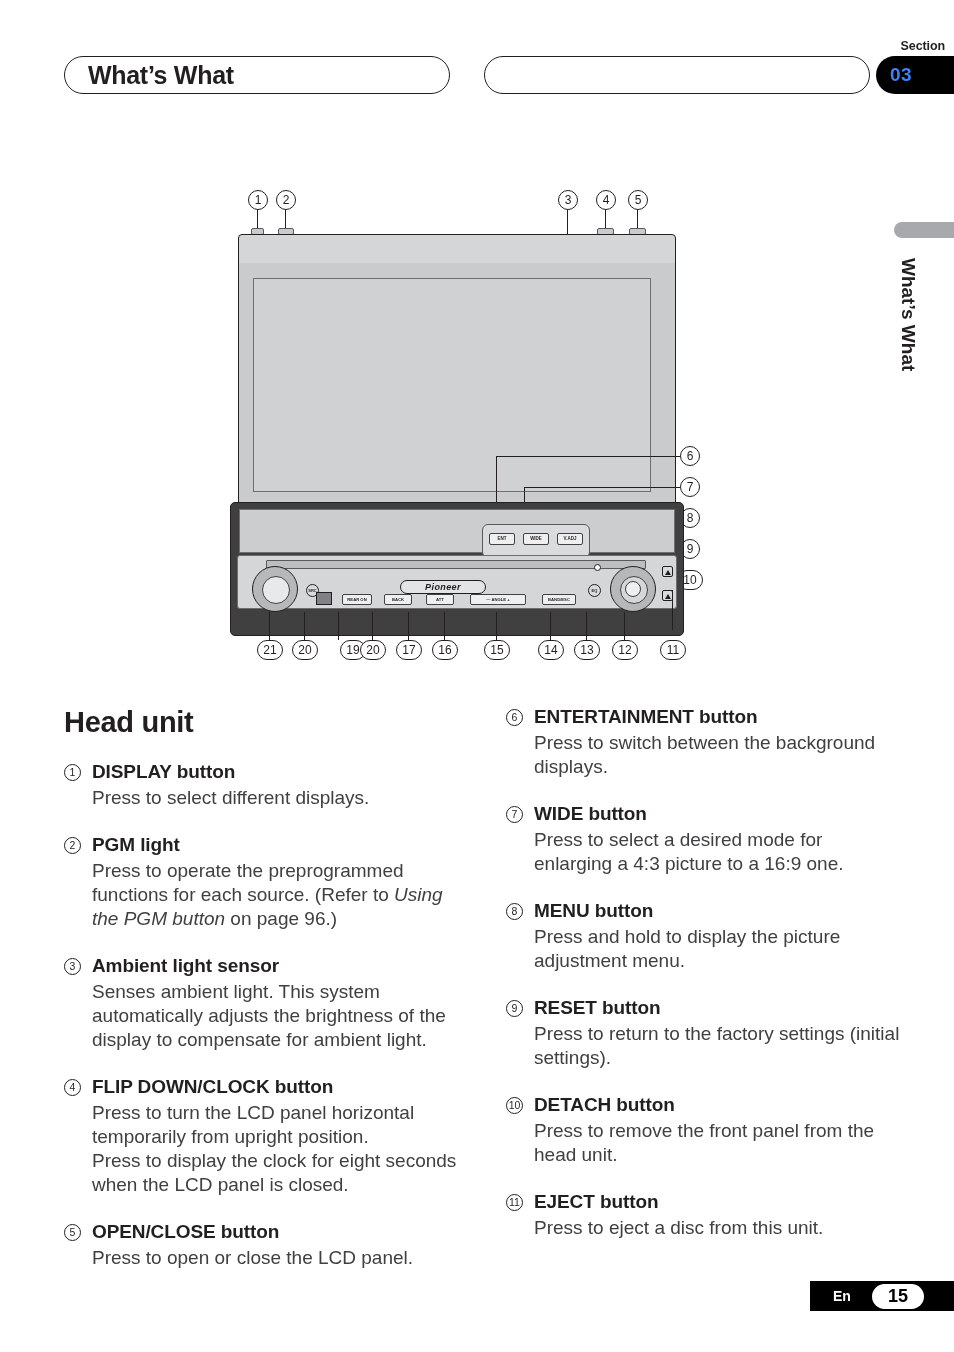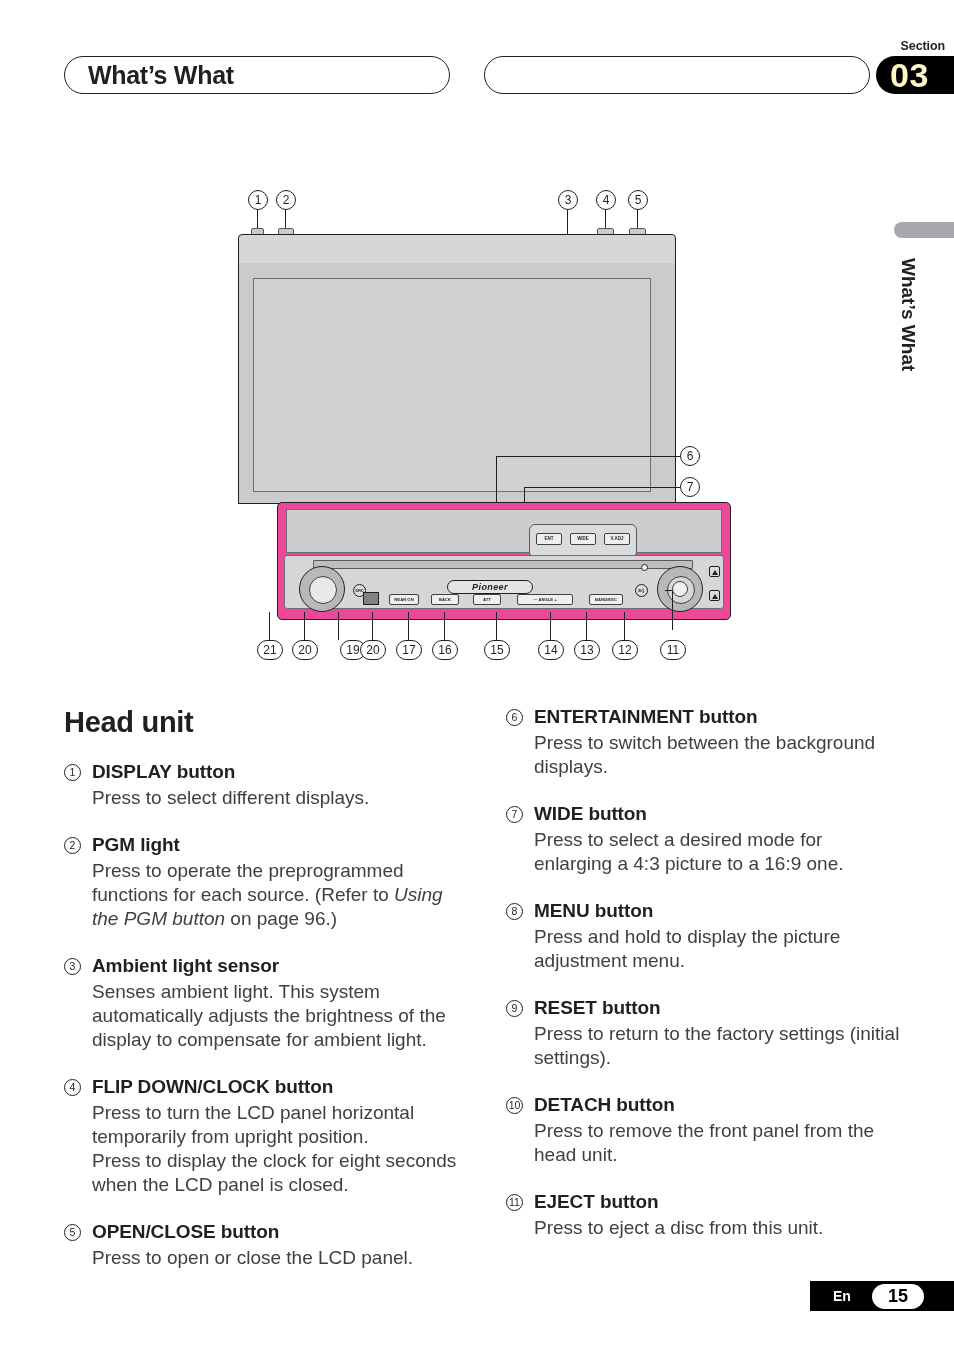--- a/index.html
+++ b/index.html
@@ -42,22 +42,22 @@
     font-size: 12.5px;
     font-weight: bold;
     letter-spacing: -0.1px;
   }
   .section-badge {
     position: absolute;
     left: 876px; top: 20px;
     width: 78px; height: 38px;
     background: #000;
     border-radius: 19px 0 0 19px;
-    color: #fef9c3;
-    font-size: 34px;
+    color: #3b82f6;
+    font-size: 19px;
     font-weight: bold;
     display: flex;
     align-items: center;
     justify-content: flex-start;
     padding-left: 14px;
     letter-spacing: 0.5px;
   }
 
   
   .side-tab-bar {
@@ -127,25 +127,24 @@
     border-top: none;
   }
   .lcd-inner {
     position: absolute;
     left: 14px; top: 4px; width: 398px; height: 214px;
     background: #cfd1d3;
     border: 1.2px solid #6d6e71;
   }
   .front-panel {
     position: absolute;
-    left: 2px; top: 312px; width: 454px; height: 118px;
-    background: #ec4899;
+    left: 2px; top: 312px; width: 454px; height: 134px;
+    background: #404040;
     border: 1.6px solid #231f20;
     border-radius: 5px;
-    margin-left: 47px;
   }
   .fp-upper {
     position: absolute;
     left: 8px; top: 6px; width: 436px; height: 44px;
     background: #cbcdcf;
     border: 1.2px solid #6d6e71;
   }
   .btn-cluster {
     position: absolute;
     left: 242px; top: 14px; width: 108px; height: 34px;

